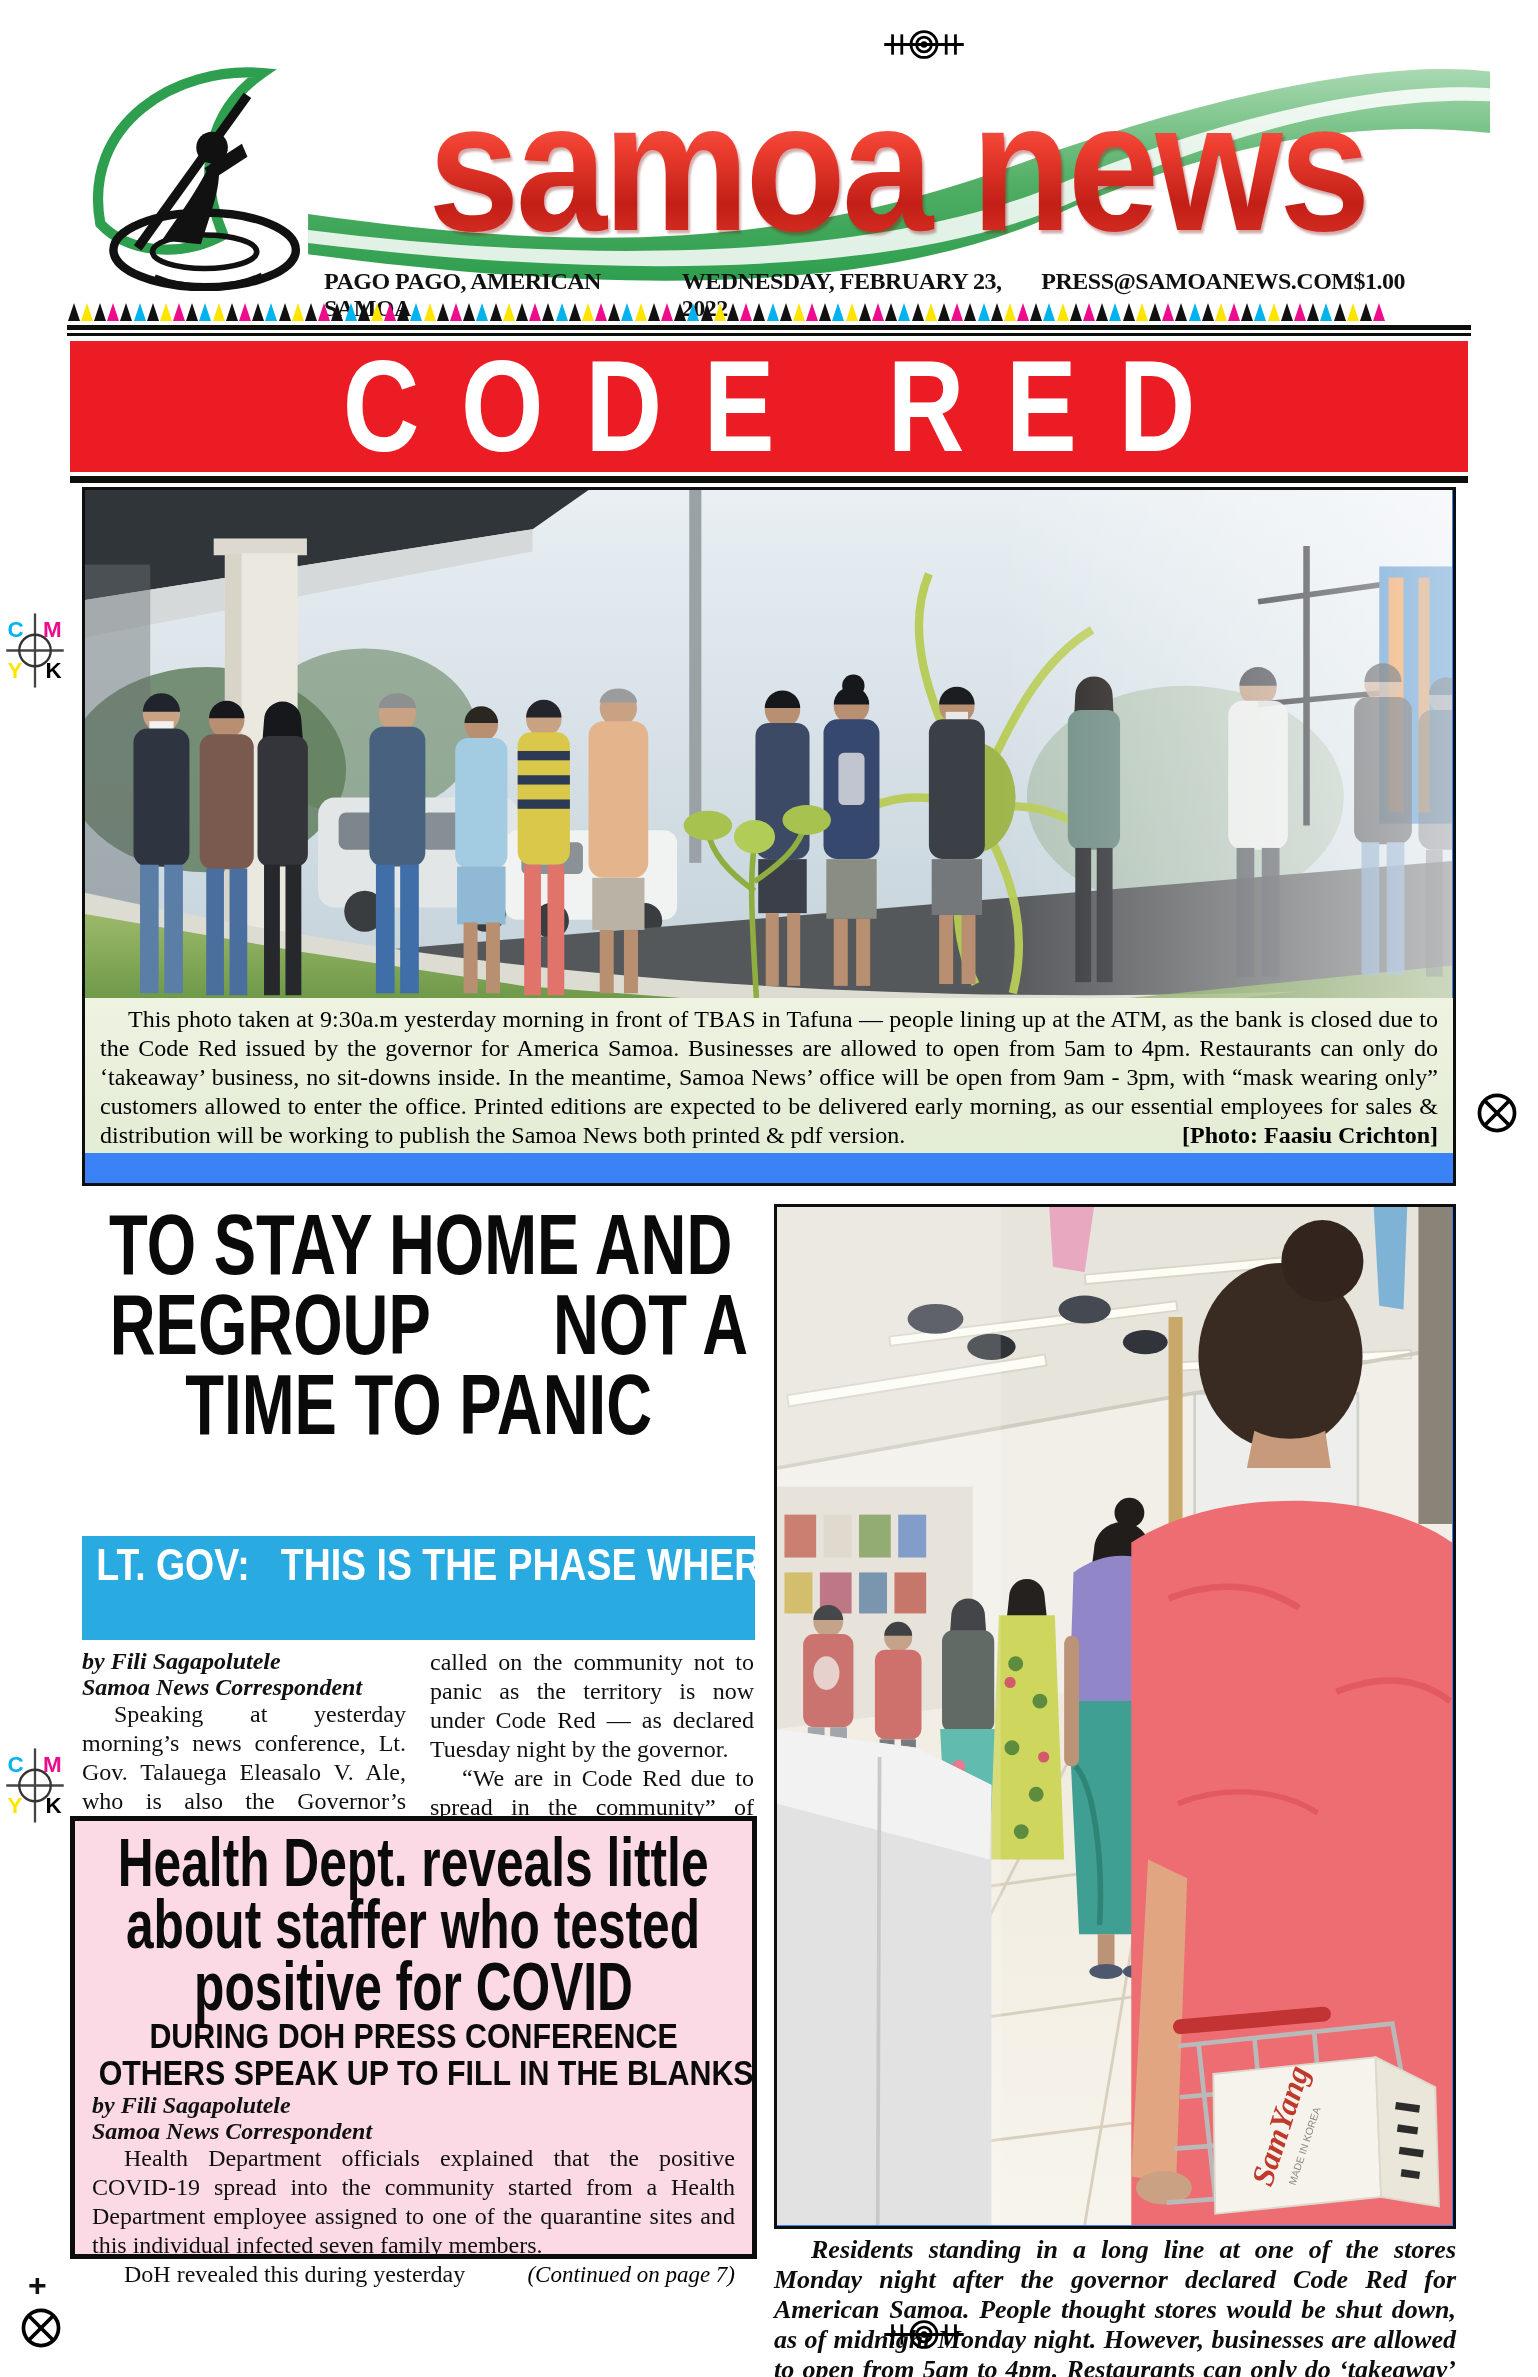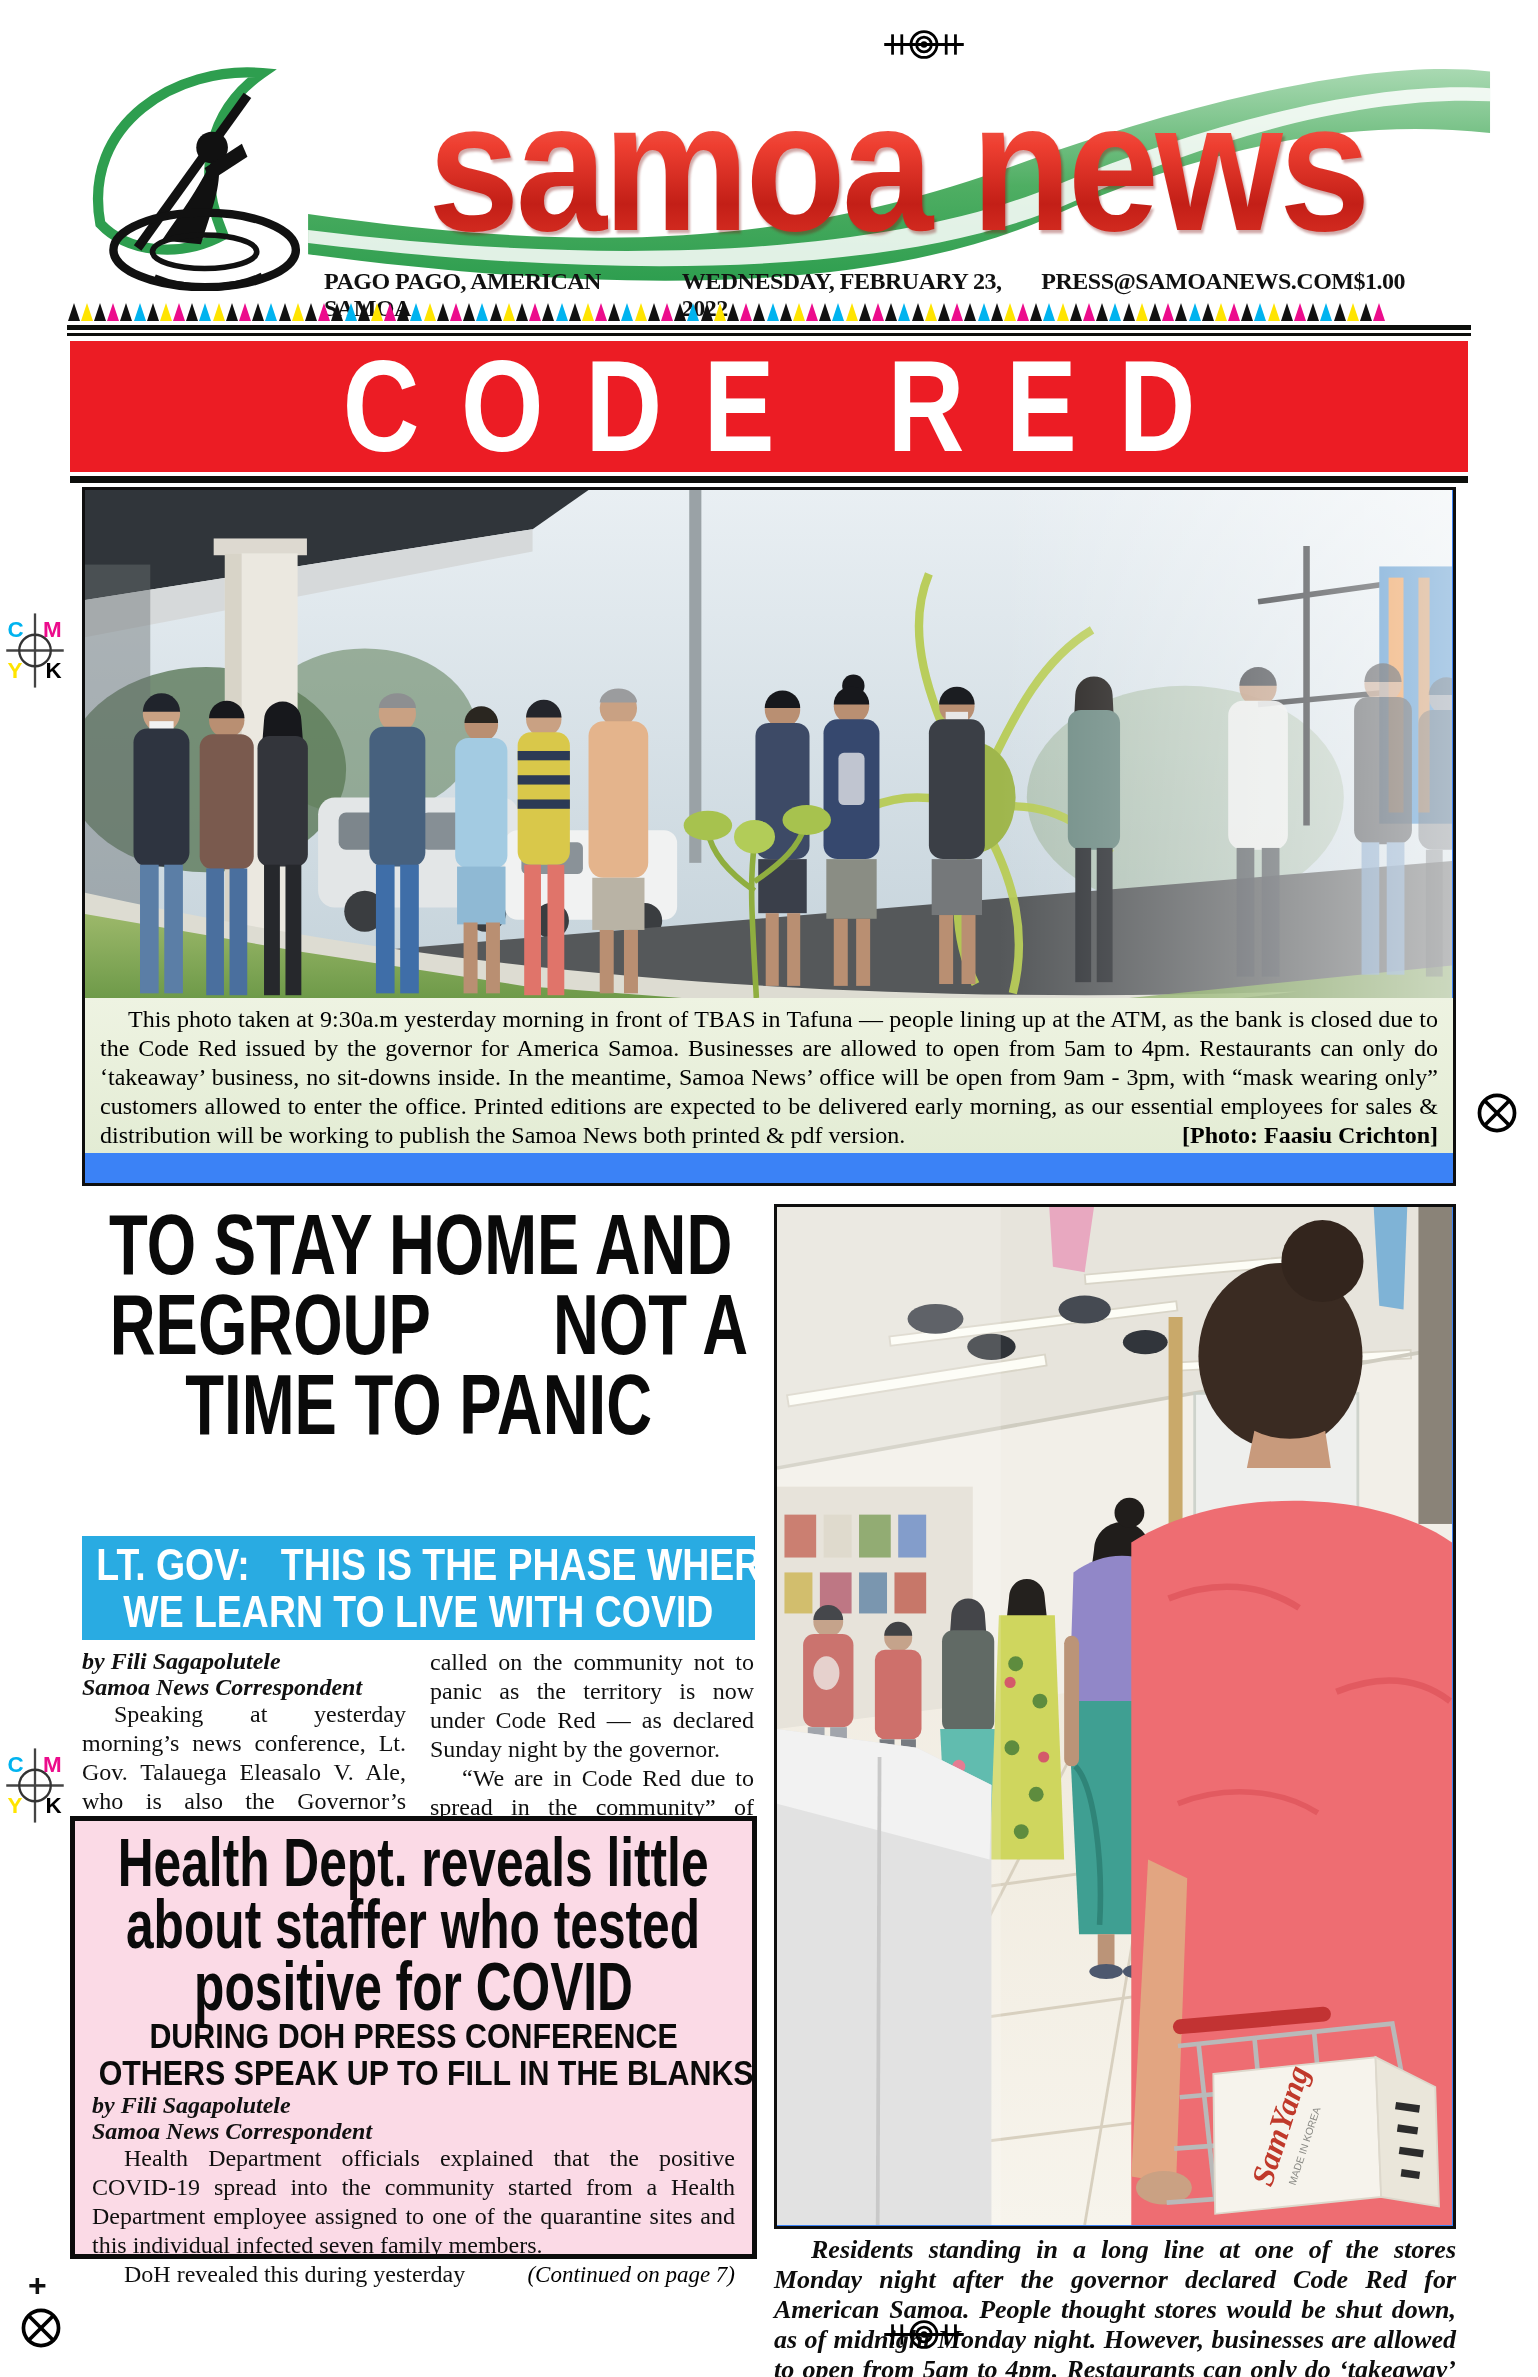--- a/index.html
+++ b/index.html
@@ -441,31 +441,30 @@
 </svg>
 
 <div id="lead-headline" class="abs" style="left:82px;top:1206px;width:673px;">
   <div class="hl-line"><span class="scl">TO STAY HOME AND</span></div>
   <div class="hl-line"><span class="scl">REGROUP       NOT A</span></div>
   <div class="hl-line"><span class="scl">TIME TO PANIC</span></div>
 </div>
 
 <div id="kicker" class="abs" style="left:82px;top:1536px;width:673px;height:99px;">
   <div class="hl-line"><span class="scl">LT. GOV:   THIS IS THE PHASE WHERE</span></div>
-  <div class="hl-line"><span class="scl">WE LEARN TO LIVE WITH COVID</span></div>
 </div>
 
 <div class="abs" style="left:82px;top:1648px;width:673px;display:flex;gap:24px;">
   <div style="width:324px;">
     <div class="byline">by Fili Sagapolutele</div>
     <div class="byline">Samoa News Correspondent</div>
     <div class="bodytx jus indent">Speaking at yesterday morning’s news conference, Lt. Gov. Talauega Eleasalo V. Ale, who is also the Governor’s Authorized Representative (GAR)</div>
   </div>
   <div style="width:324px;">
-    <div class="bodytx jus">called on the community not to panic as the territory is now under Code Red — as declared Sunday night by the governor.</div>
+    <div class="bodytx jus">called on the community not to panic as the territory is now under Code Red — as declared Tuesday night by the governor.</div>
     <div class="bodytx jus indent">“We are in Code Red due to spread in the community” of COVID-19,” he said.</div>
     <div class="contd" style="text-align:center;">(Continued on page 15)</div>
   </div>
 </div>
 
 <div id="pink-box" class="abs" style="left:70px;top:1816px;width:687px;height:443px;">
   <div class="hl-line"><span class="scl">Health Dept. reveals little</span></div>
   <div class="hl-line"><span class="scl">about staffer who tested</span></div>
   <div class="hl-line"><span class="scl">positive for COVID</span></div>
   <div class="sub-line"><span class="scl">DURING DOH PRESS CONFERENCE</span></div>

